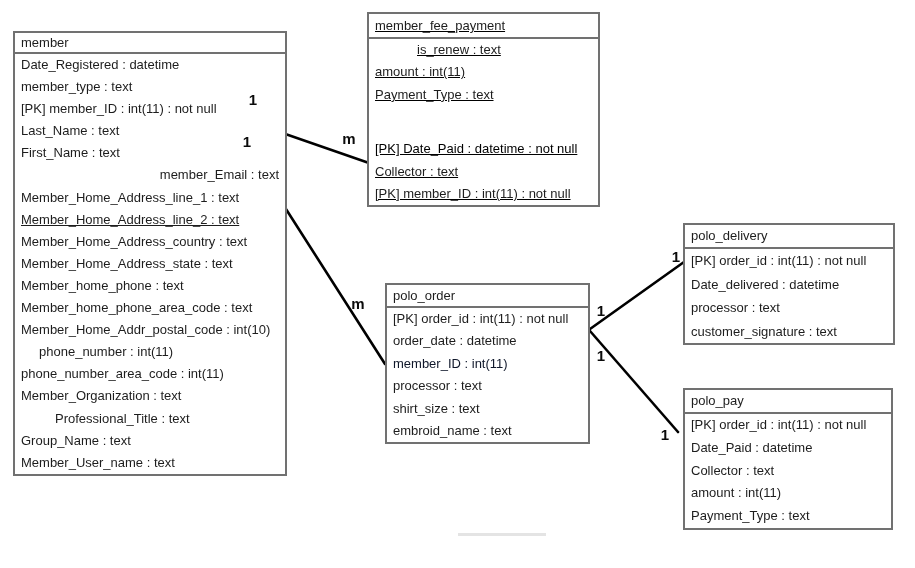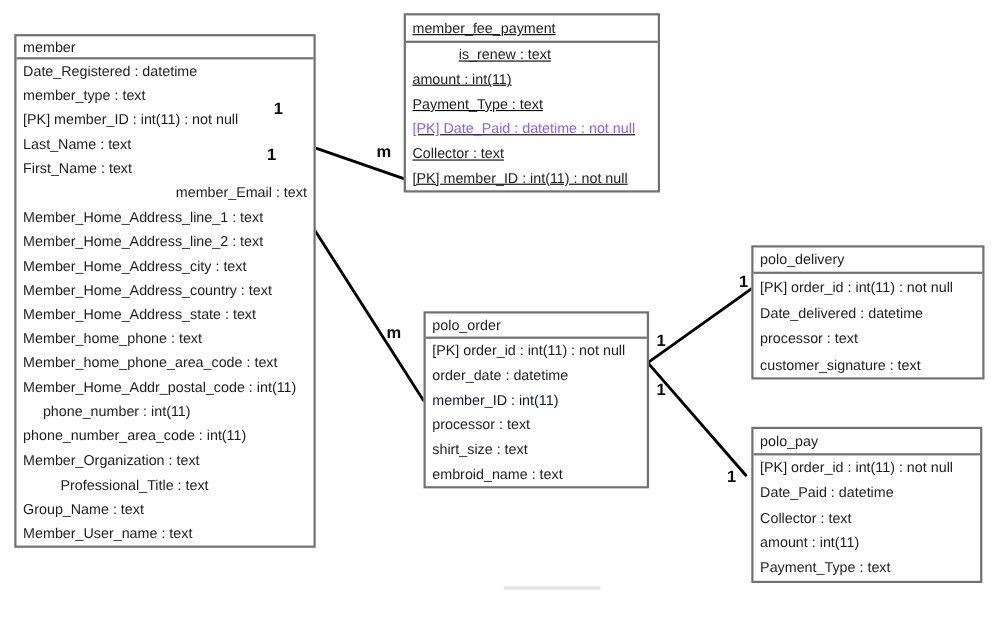--- a/index.html
+++ b/index.html
@@ -61,40 +61,39 @@
   <div id="tables-layer">
       <div class="er-table" style="left: 13px; top: 31px; width: 270px; border-color: rgb(113, 113, 113);">
         <div class="hdr" style="height: 19px; line-height: 19px; border-bottom-color: rgb(113, 113, 113); color: rgb(29, 29, 29);">member</div>
         <div class="row" style="height: 22.1px; line-height: 22.1px; color: rgb(29, 29, 29);">Date_Registered : datetime</div>
         <div class="row" style="height: 22.1px; line-height: 22.1px; color: rgb(29, 29, 29);">member_type : text</div>
         <div class="row" style="height: 22.1px; line-height: 22.1px; color: rgb(29, 29, 29);">[PK] member_ID : int(11) : not null</div>
         <div class="row" style="height: 22.1px; line-height: 22.1px; color: rgb(29, 29, 29);">Last_Name : text</div>
         <div class="row" style="height: 22.1px; line-height: 22.1px; color: rgb(29, 29, 29);">First_Name : text</div>
         <div class="row" style="height: 22.1px; line-height: 22.1px; color: rgb(29, 29, 29); text-align: right;">member_Email : text</div>
         <div class="row" style="height: 22.1px; line-height: 22.1px; color: rgb(29, 29, 29);">Member_Home_Address_line_1 : text</div>
-        <div class="row" style="height: 22.1px; line-height: 22.1px; color: rgb(29, 29, 29);">Member_Home_Address_line_2 : text</div>
-        <div class="row" style="height: 22.1px; line-height: 22.1px; color: rgb(29, 29, 29);">Member_Home_Address_city : text</div>
+        <div class="row" style="height: 22.1px; line-height: 22.1px; color: rgb(29, 29, 29); text-decoration: underline;">Member_Home_Address_line_2 : text</div>
         <div class="row" style="height: 22.1px; line-height: 22.1px; color: rgb(29, 29, 29);">Member_Home_Address_country : text</div>
         <div class="row" style="height: 22.1px; line-height: 22.1px; color: rgb(29, 29, 29);">Member_Home_Address_state : text</div>
         <div class="row" style="height: 22.1px; line-height: 22.1px; color: rgb(29, 29, 29);">Member_home_phone : text</div>
         <div class="row" style="height: 22.1px; line-height: 22.1px; color: rgb(29, 29, 29);">Member_home_phone_area_code : text</div>
-        <div class="row" style="height: 22.1px; line-height: 22.1px; color: rgb(29, 29, 29);">Member_Home_Addr_postal_code : int(11)</div>
+        <div class="row" style="height: 22.1px; line-height: 22.1px; color: rgb(29, 29, 29);">Member_Home_Addr_postal_code : int(10)</div>
         <div class="row" style="height: 22.1px; line-height: 22.1px; color: rgb(29, 29, 29); padding-left: 24px;">phone_number : int(11)</div>
         <div class="row" style="height: 22.1px; line-height: 22.1px; color: rgb(29, 29, 29);">phone_number_area_code : int(11)</div>
         <div class="row" style="height: 22.1px; line-height: 22.1px; color: rgb(29, 29, 29);">Member_Organization : text</div>
         <div class="row" style="height: 22.1px; line-height: 22.1px; color: rgb(29, 29, 29); padding-left: 40px;">Professional_Title : text</div>
         <div class="row" style="height: 22.1px; line-height: 22.1px; color: rgb(29, 29, 29);">Group_Name : text</div>
         <div class="row" style="height: 22.1px; line-height: 22.1px; color: rgb(29, 29, 29);">Member_User_name : text</div>
       </div>
       <div class="er-table" style="left: 367px; top: 12px; width: 229px; border-color: rgb(113, 113, 113); text-decoration: underline;">
         <div class="hdr" style="height: 23px; line-height: 23px; border-bottom-color: rgb(113, 113, 113); color: rgb(29, 29, 29);">member_fee_payment</div>
         <div class="row" style="height: 22.4px; line-height: 22.4px; color: rgb(29, 29, 29); padding-left: 48px;">is_renew : text</div>
         <div class="row" style="height: 22.4px; line-height: 22.4px; color: rgb(29, 29, 29);">amount : int(11)</div>
         <div class="row" style="height: 22.4px; line-height: 22.4px; color: rgb(29, 29, 29);">Payment_Type : text</div>
-        <div class="row" style="height: 22.4px; line-height: 22.4px; color: #8b5cf6;">[PK] Date_Paid : datetime : not null</div>
+        <div class="row" style="height: 22.4px; line-height: 22.4px; color: #000000; margin-top: 32px;">[PK] Date_Paid : datetime : not null</div>
         <div class="row" style="height: 22.4px; line-height: 22.4px; color: rgb(29, 29, 29);">Collector : text</div>
         <div class="row" style="height: 22.4px; line-height: 22.4px; color: rgb(29, 29, 29);">[PK] member_ID : int(11) : not null</div>
       </div>
       <div class="er-table" style="left: 385px; top: 283px; width: 201px; border-color: rgb(113, 113, 113);">
         <div class="hdr" style="height: 21px; line-height: 21px; border-bottom-color: rgb(113, 113, 113); color: rgb(29, 29, 29);">polo_order</div>
         <div class="row" style="height: 22.4px; line-height: 22.4px; color: rgb(29, 29, 29);">[PK] order_id : int(11) : not null</div>
         <div class="row" style="height: 22.4px; line-height: 22.4px; color: rgb(29, 29, 29);">order_date : datetime</div>
         <div class="row" style="height: 22.4px; line-height: 22.4px; color: #0f172a;">member_ID : int(11)</div>
         <div class="row" style="height: 22.4px; line-height: 22.4px; color: rgb(29, 29, 29);">processor : text</div>
         <div class="row" style="height: 22.4px; line-height: 22.4px; color: rgb(29, 29, 29);">shirt_size : text</div>

